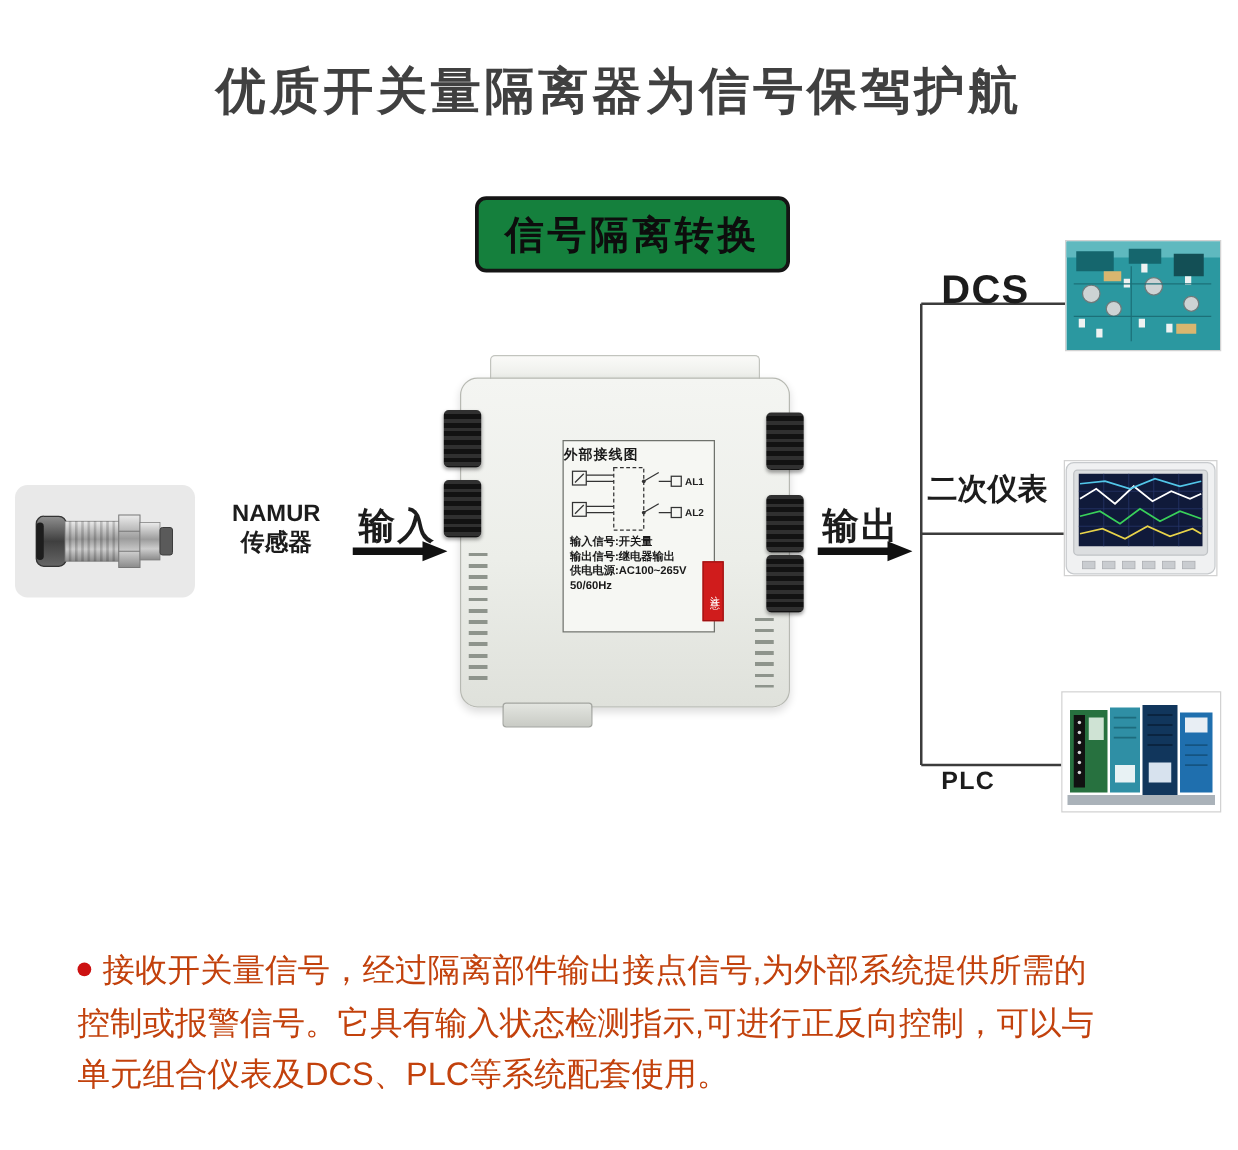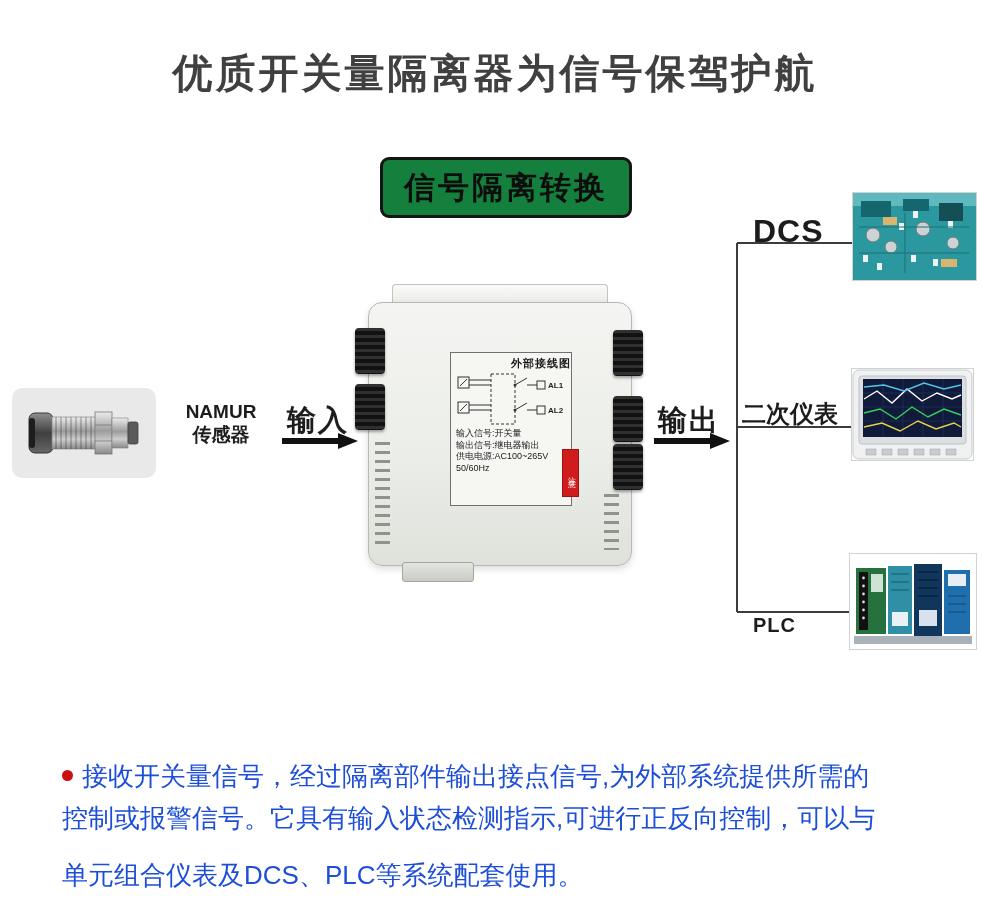--- a/index.html
+++ b/index.html
@@ -12,21 +12,21 @@
   .obox{position:absolute;border:3px solid #151515;border-radius:9px;background:#15803d;
         display:flex;align-items:center;justify-content:center;font-weight:700;color:#0d0d0d}
   .obox.top{left:380px;top:157px;width:246px;height:55px;font-size:31px;letter-spacing:3px}
   .obox.bottom{left:341px;top:634px;width:306px;height:57px;font-size:30px;letter-spacing:2px}
 
   .lbl{position:absolute;font-weight:700;color:#1c1c1c;white-space:nowrap}
   .lbl.namur{left:158px;top:400px;width:126px;text-align:center;font-size:19px;line-height:1.22}
   .lbl.in{left:287px;top:401px;font-size:29px;letter-spacing:2px}
   .lbl.out{left:658px;top:401px;font-size:29px;letter-spacing:2px}
   .lbl.dcs{left:753px;top:213px;font-size:32px;letter-spacing:1px}
-  .lbl.meter{left:742px;top:398px;font-size:24px}
+  .lbl.meter{left:742px;top:375px;font-size:24px}
   .lbl.plc{left:753px;top:614px;font-size:20px;letter-spacing:1px}
 
   .arrow{position:absolute;width:76px;height:18px}
   .arrow.in{left:282px;top:432px}
   .arrow.out{left:654px;top:432px}
 
   .sensorbox{position:absolute;left:12px;top:388px;width:144px;height:90px;background:#e9e9e9;
              border-radius:10px;display:flex;align-items:center;justify-content:center}
 
   .lines{position:absolute;left:718px;top:228px;width:145px;height:395px}
@@ -49,34 +49,34 @@
         background:repeating-linear-gradient(180deg,#303030 0 3px,#121212 3px 7px);
         box-shadow:0 2px 3px rgba(0,0,0,.35)}
   .term.l1{left:-1px;top:46px}.term.l2{left:-1px;top:102px}
   .term.r1{right:-1px;top:48px}.term.r2{right:-1px;top:114px}.term.r3{right:-1px;top:162px}
   .vent{position:absolute;width:15px;
         background:repeating-linear-gradient(180deg,#8e948c 0 3px,transparent 3px 9px)}
   .vent.l{left:19px;top:160px;height:104px}
   .vent.r{right:23px;top:212px;height:56px}
   .mod-label{position:absolute;left:94px;top:70px;width:120px;height:152px;
              background:#f6f7f3;border:1px solid #6f726c}
-  .mod-label .t{font-size:11px;font-weight:700;text-align:right;margin-top:3px;letter-spacing:1px;color:#1a1a1a}
+  .mod-label .t{font-size:11px;font-weight:700;text-align:left;margin-top:3px;letter-spacing:1px;color:#1a1a1a}
   .wiring{display:block;margin:1px auto 0}
-  .specs{font-size:9px;font-weight:400;line-height:1.3;padding:0 5px;color:#1a1a1a}
+  .specs{font-size:9px;font-weight:700;line-height:1.3;padding:0 5px;color:#1a1a1a}
   .specs .c{}
   .warn{position:absolute;right:-8px;top:96px;width:15px;height:46px;background:#d01c1c;color:#fff;
         font-size:8px;writing-mode:vertical-rl;display:flex;align-items:center;justify-content:center;
         letter-spacing:3px;border:1px solid #9e1212}
   .mod-clip{position:absolute;left:46px;top:280px;width:70px;height:18px;border:1px solid #a3a5a0;
             background:linear-gradient(#e3e5e0,#c9cbc5);border-radius:3px}
 
   
-  .desc{position:absolute;left:62px;top:756px;width:890px;font-size:26px;line-height:1.6;color:#1d4ed8}
+  .desc{position:absolute;left:62px;top:756px;width:890px;font-size:26px;line-height:1.6;color:#c2410c}
   .desc .row{display:block;white-space:nowrap}
-  .desc .row3{margin-top:16px}
+  .desc .row3{margin-top:0}
   .bullet{display:inline-block;width:11px;height:11px;border-radius:50%;background:#cc1111;
           margin-right:9px;vertical-align:4px}
 </style>
 </head>
 <body>
 
 <div class="page">
 
   <div class="title">优质开关量隔离器为信号保驾护航</div>
 

